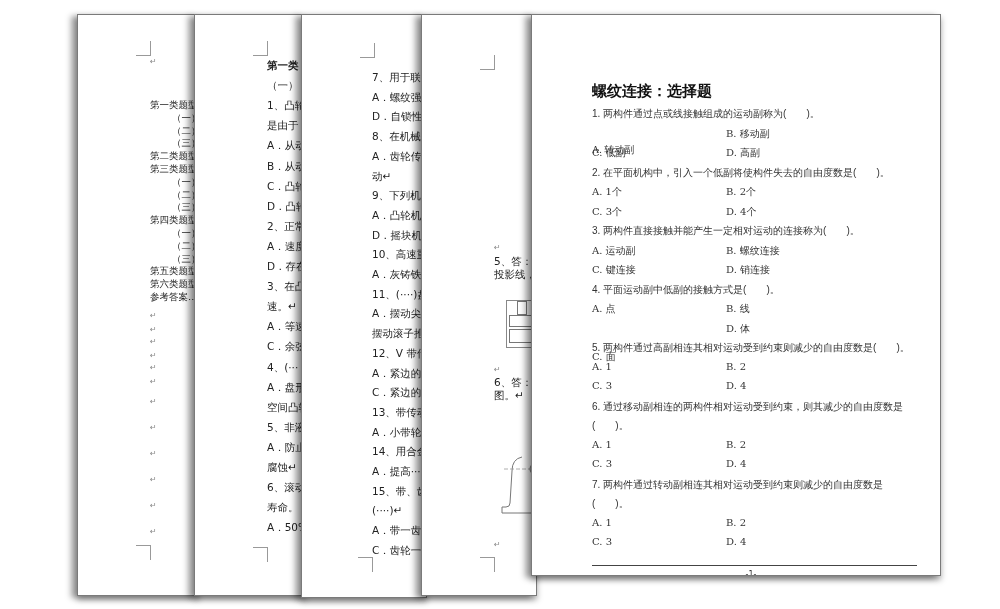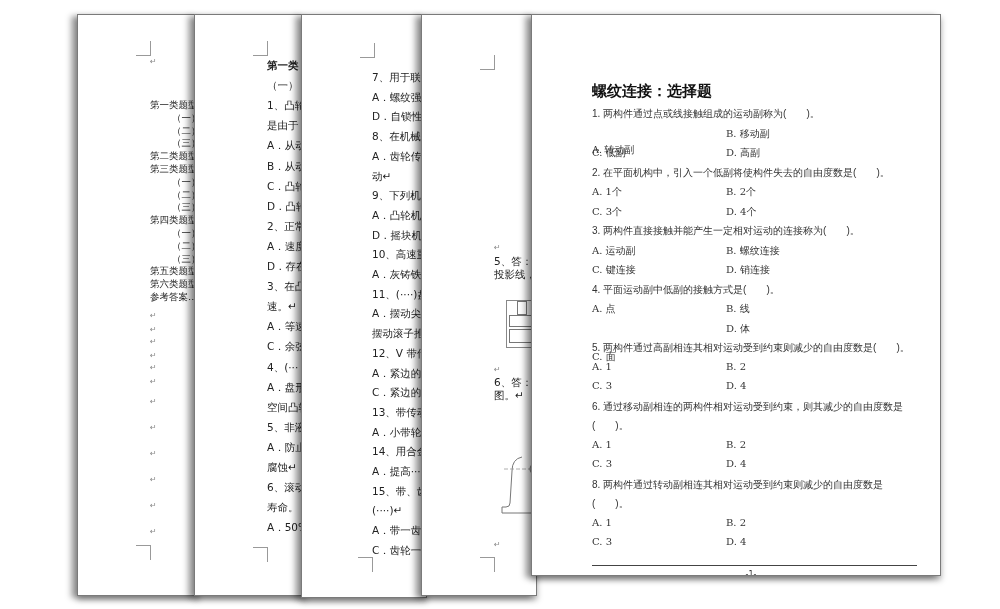--- a/index.html
+++ b/index.html
@@ -187,21 +187,21 @@
       <div class="opt" style="left: 60px; top: 345.5px;">A. 1</div>
       <div class="opt" style="left: 194px; top: 345.5px;">B. 2</div>
       <div class="opt" style="left: 60px; top: 365px;">C. 3</div>
       <div class="opt" style="left: 194px; top: 365px;">D. 4</div>
       <div class="q" style="top: 384.5px;">6. 通过移动副相连的两构件相对运动受到约束，则其减少的自由度数是</div>
       <div class="q" style="top: 404px;">(　　)。</div>
       <div class="opt" style="left: 60px; top: 423.5px;">A. 1</div>
       <div class="opt" style="left: 194px; top: 423.5px;">B. 2</div>
       <div class="opt" style="left: 60px; top: 443px;">C. 3</div>
       <div class="opt" style="left: 194px; top: 443px;">D. 4</div>
-      <div class="q" style="top: 462.5px;">8. 两构件通过转动副相连其相对运动受到约束则减少的自由度数是</div>
+      <div class="q" style="top: 462.5px;">7. 两构件通过转动副相连其相对运动受到约束则减少的自由度数是</div>
       <div class="q" style="top: 482px;">(　　)。</div>
       <div class="opt" style="left: 60px; top: 501.5px;">A. 1</div>
       <div class="opt" style="left: 194px; top: 501.5px;">B. 2</div>
       <div class="opt" style="left: 60px; top: 521px;">C. 3</div>
       <div class="opt" style="left: 194px; top: 521px;">D. 4</div>
     </div>
   <div class="footer-rule"></div>
   <div class="page-num">-1-</div>
 </div>
 

